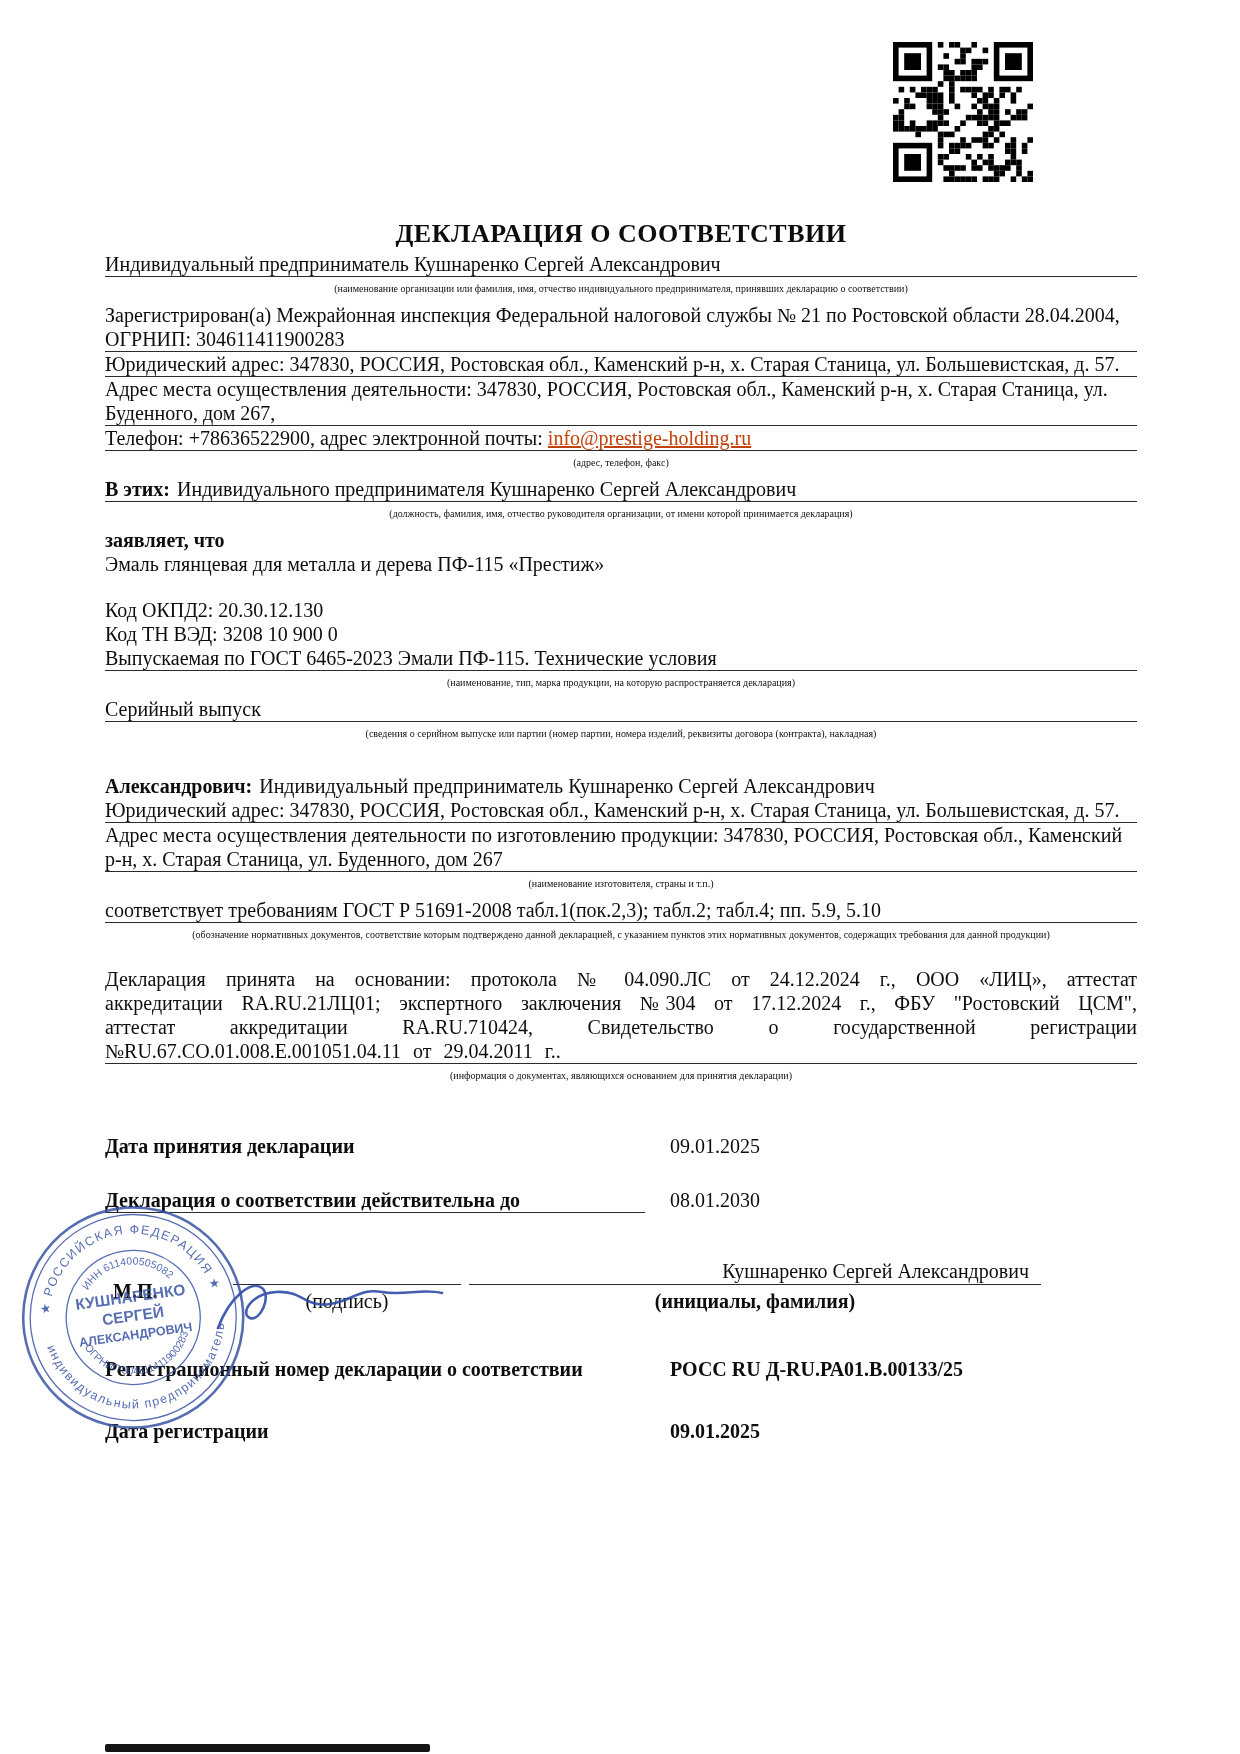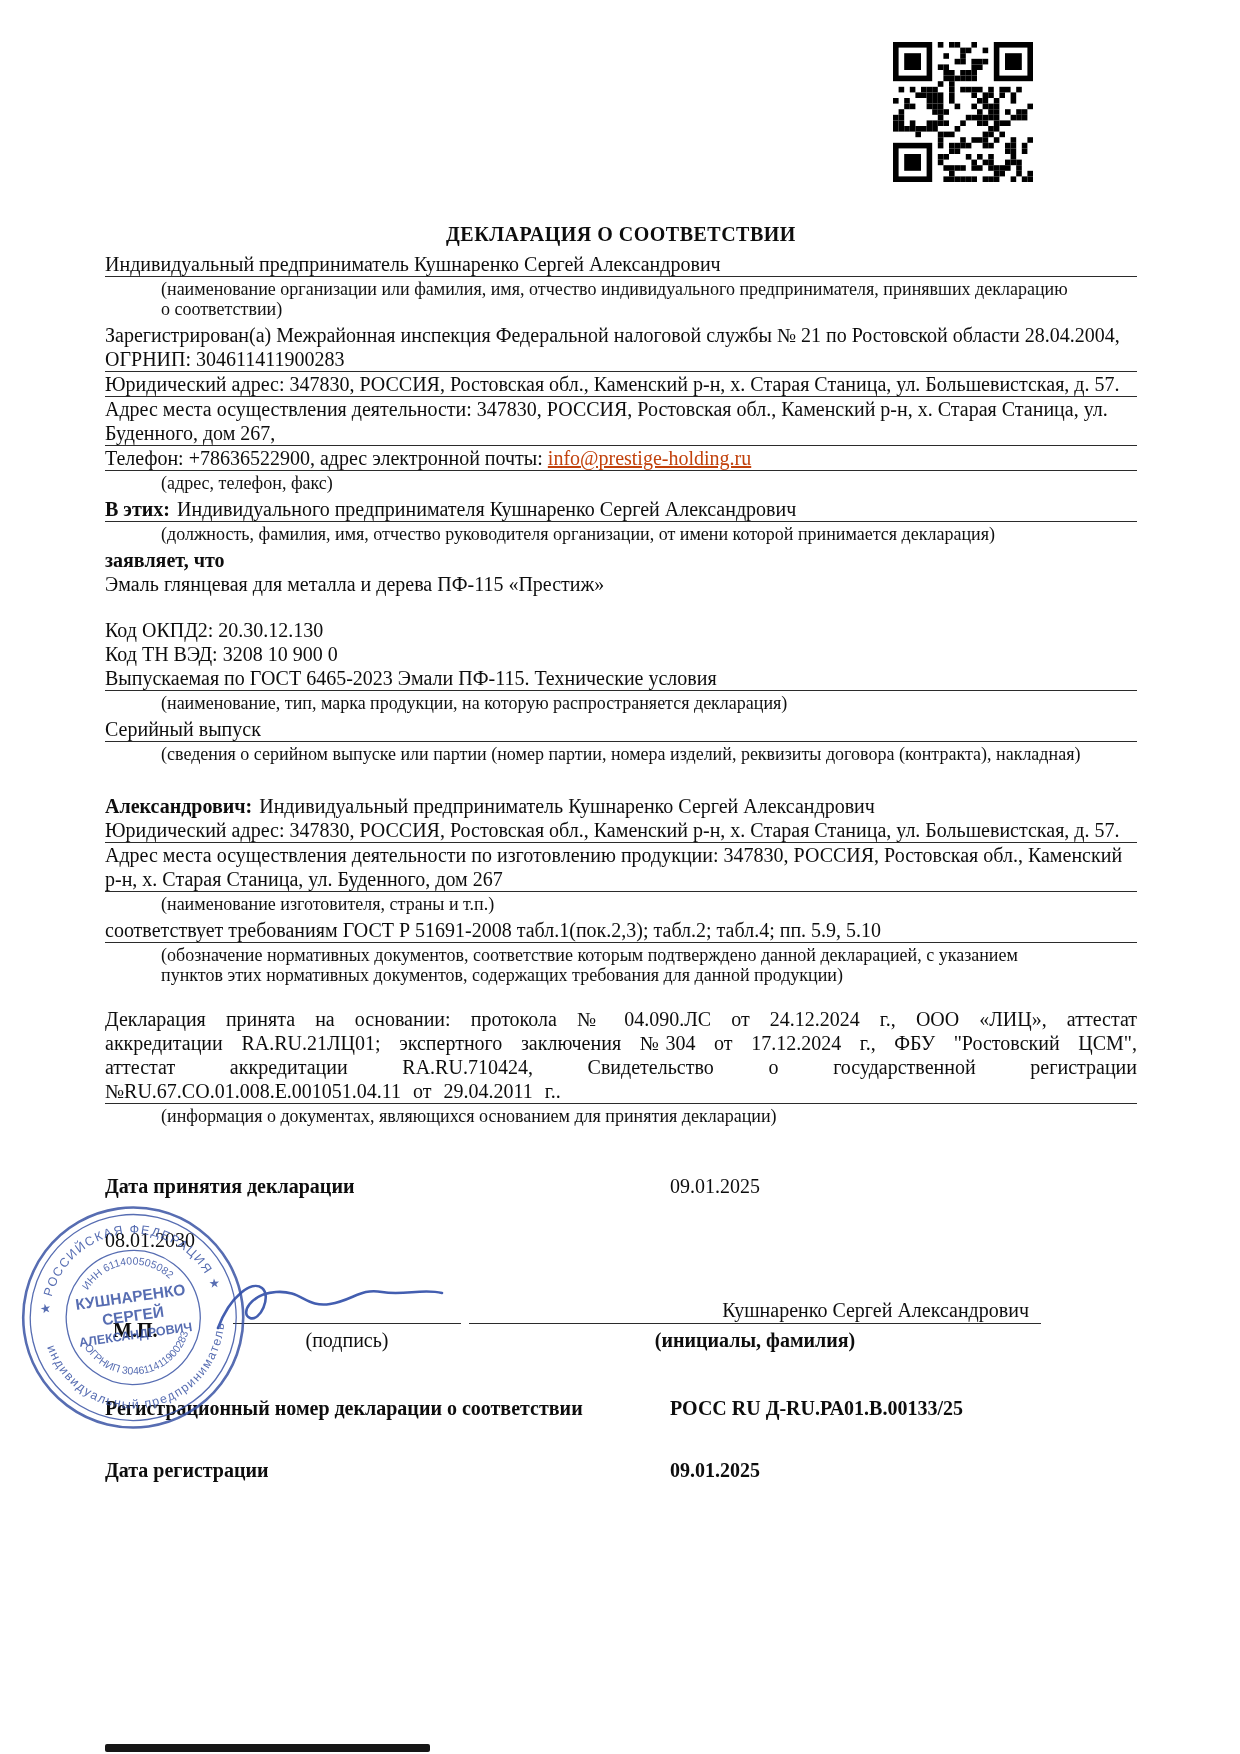--- a/index.html
+++ b/index.html
@@ -5,26 +5,26 @@
   * { margin:0; padding:0; box-sizing:border-box; }
   html,body { background:#ffffff; }
   body {
     width:1240px; height:1754px; position:relative; overflow:hidden;
     font-family:"Liberation Serif", serif; color:#0d0d0d;
   }
   .content {
     position:absolute; left:105px; top:222px; width:1032px;
     font-size:20px; line-height:24px;
   }
-  .title { text-align:center; font-weight:bold; font-size:20px; margin-bottom:6px; letter-spacing:0.5px; }
+  .title { text-align:center; font-weight:bold; font-size:26px; margin-bottom:6px; letter-spacing:0.5px; }
   .line { min-height:24px; }
   .u { border-bottom:1.4px solid #2b2b2b; }
   .b { font-weight:bold; }
   .caption {
-    font-size:18px; line-height:20px; text-align:left;
+    font-size:10px; line-height:20px; text-align:center;
     max-width:920px; margin:2px auto 4px auto; color:#101010;
   }
   .sp8{height:8px;} .sp14{height:14px;} .sp18{height:18px;} .sp22{height:22px;} .sp26{height:26px;}
   .email { text-decoration:underline; color:#c2410c; }
   .lbl-gap { margin-left:7px; }
   .row { display:flex; margin-top:30px; }
   .row .lab { width:565px; font-weight:bold; }
   .row .lab.ul-lab { border-bottom:1.4px solid #2b2b2b; width:540px; margin-right:25px; }
   .row .val { flex:1; }
   .row .val.b { font-weight:bold; }
@@ -299,20 +299,21 @@
   <div class="caption">(информация о документах, являющихся основанием для принятия декларации)</div>
 
   <div class="sp14"></div>
 
   <div class="row">
     <div class="lab">Дата принятия декларации</div>
     <div class="val">09.01.2025</div>
   </div>
 
   <div class="row">
+    <div class="lab ul-lab">Декларация о соответствии действительна до</div>
     <div class="val">08.01.2030</div>
   </div>
 
   <div class="sig-zone">
     <div class="mp">М.П.</div>
     <div class="sig-line-left"></div>
     <div class="sig-cap-left">(подпись)</div>
     <div class="sig-name">Кушнаренко Сергей Александрович</div>
     <div class="sig-line-right"></div>
     <div class="sig-cap-right">(инициалы, фамилия)</div>

